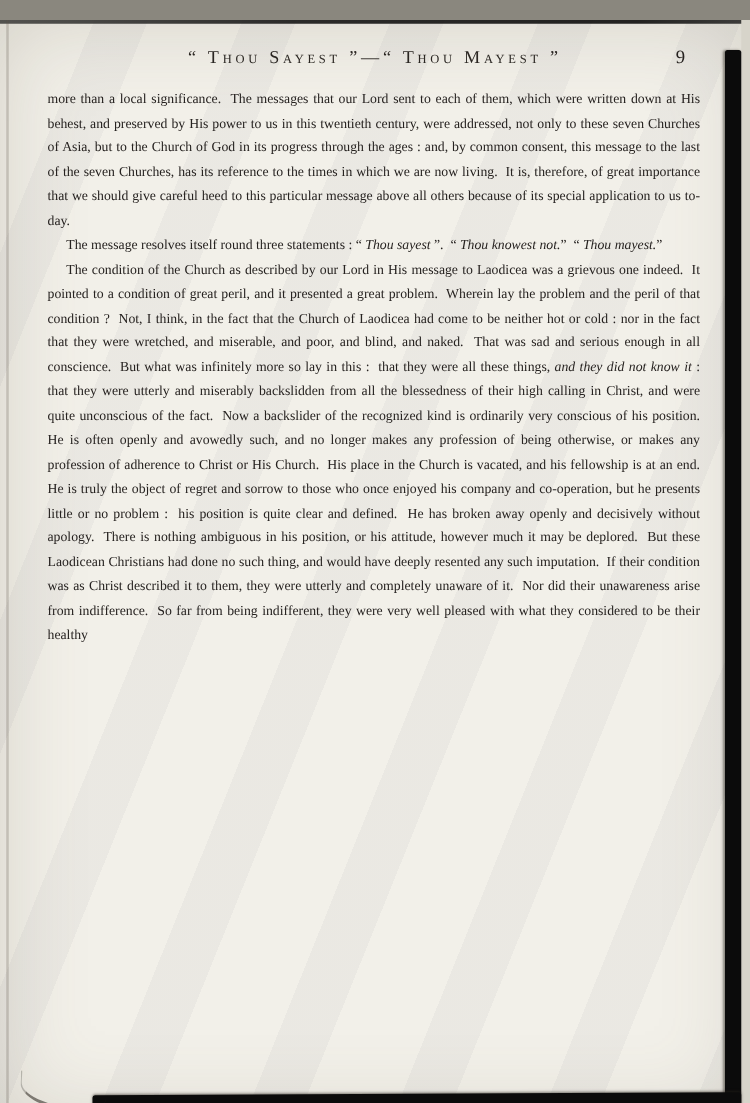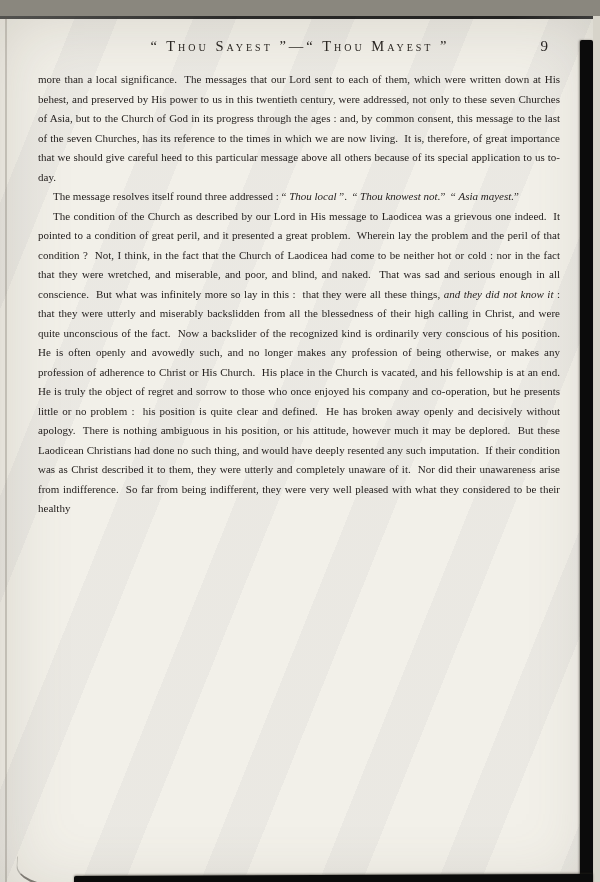--- a/index.html
+++ b/index.html
@@ -95,21 +95,21 @@
 <div class="scan">
   <div class="watermark"></div>
 
   <header class="page-header">
     <div class="running-title">“ Thou Sayest ”—“ Thou Mayest ”</div>
     <div class="page-number">9</div>
   </header>
 
   <main class="page-body">
       <p><span>more than a local significance.  The messages that our Lord sent to each of them, which were written down at His behest, and preserved by His power to us in this twentieth century, were addressed, not only to these seven Churches of Asia, but to the Church of God in its progress through the ages : and, by common consent, this message to the last of the seven Churches, has its reference to the times in which we are now living.  It is, therefore, of great importance that we should give careful heed to this particular message above all others because of its special application to us to-day.</span></p>
-      <p class="indent"><span>The message resolves itself round three addressed : “ </span><em>Thou local</em><span> ”.  “ </span><em>Thou knowest not.</em><span>”  “ </span><em>Asia mayest.</em><span>”</span></p>
+      <p class="indent"><span>The message resolves itself round three statements : “ </span><em>Thou sayest</em><span> ”.  “ </span><em>Thou knowest not.</em><span>”  “ </span><em>Thou mayest.</em><span>”</span></p>
       <p class="indent"><span>The condition of the Church as described by our Lord in His message to Laodicea was a grievous one indeed.  It pointed to a condition of great peril, and it presented a great problem.  Wherein lay the problem and the peril of that condition ?  Not, I think, in the fact that the Church of Laodicea had come to be neither hot or cold : nor in the fact that they were wretched, and miserable, and poor, and blind, and naked.  That was sad and serious enough in all conscience.  But what was infinitely more so lay in this :  that they were all these things, </span><em>and they did not know it</em><span> :  that they were utterly and miserably backslidden from all the blessedness of their high calling in Christ, and were quite unconscious of the fact.  Now a backslider of the recognized kind is ordinarily very conscious of his position.  He is often openly and avowedly such, and no longer makes any profession of being otherwise, or makes any profession of adherence to Christ or His Church.  His place in the Church is vacated, and his fellowship is at an end.  He is truly the object of regret and sorrow to those who once enjoyed his company and co-operation, but he presents little or no problem :  his position is quite clear and defined.  He has broken away openly and decisively without apology.  There is nothing ambiguous in his position, or his attitude, however much it may be deplored.  But these Laodicean Christians had done no such thing, and would have deeply resented any such imputation.  If their condition was as Christ described it to them, they were utterly and completely unaware of it.  Nor did their unawareness arise from indifference.  So far from being indifferent, they were very well pleased with what they considered to be their healthy</span></p>
     </main>
 
   <div class="edge-top"></div>
   <div class="edge-right-outer"></div>
   <div class="edge-right"></div>
   <div class="edge-bottom-outer"></div>
   <div class="edge-bottom"></div>
   <div class="corner-curl"></div>
   <div class="left-crease"></div>

